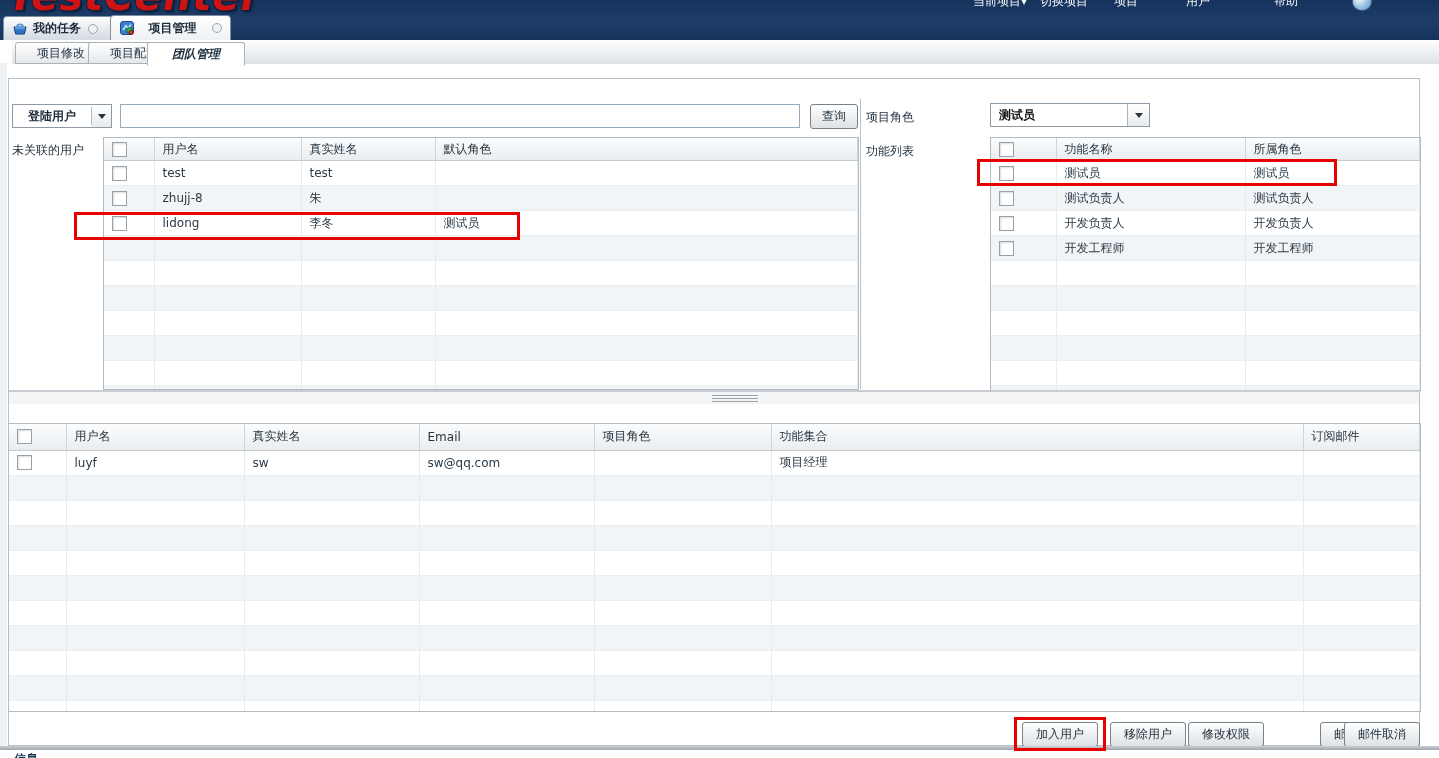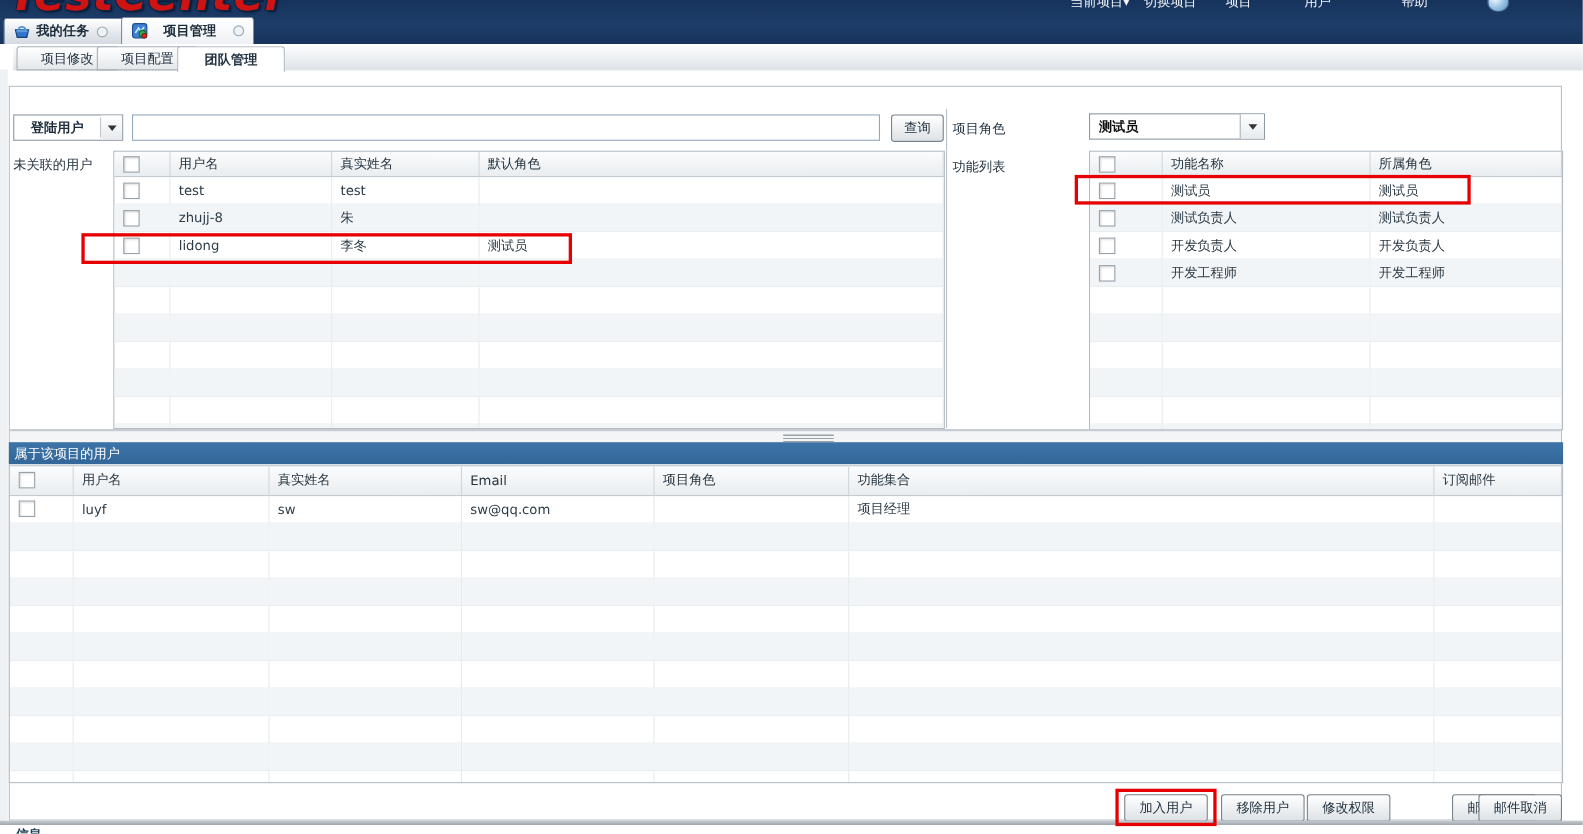--- a/index.html
+++ b/index.html
@@ -119,21 +119,21 @@
           </svg>
       </span>
       <span>项目管理</span>
       <span class="tab-dot"></span>
     </div>
   </div>
 
   <div class="subbar">
     <div class="stab" style="left:3px;width:70px;">项目修改</div>
     <div class="stab" style="left:76px;width:70px;">项目配置</div>
-    <div class="stab active" style="left:149px;width:76px;">团队管理</div>
+    <div class="stab active" style="left:135px;width:76px;font-style:italic;">团队管理</div>
   </div>
 
   <div class="left-strip"></div>
   <div class="panel"></div>
 
 
   <div class="combo">
     <span class="lab">登陆用户</span>
     <span class="sep"></span>
     <span class="arrbox">
@@ -302,21 +302,20 @@
             <td></td>
           </tr>
         </tbody>
     </table>
   </div>
 
   <div class="splitter">
     <div class="grip"></div>
   </div>
 
-  <div class="sechdr" style="top:402px;">属于该项目的用户</div>
 
   <div class="tblwrap" style="left:8px;top:423px;width:1413px;height:289px;">
     <table class="tbl">
       <colgroup>
           <col style="width:57px">
           <col style="width:178px">
           <col style="width:175px">
           <col style="width:175px">
           <col style="width:177px">
           <col style="width:532px">

